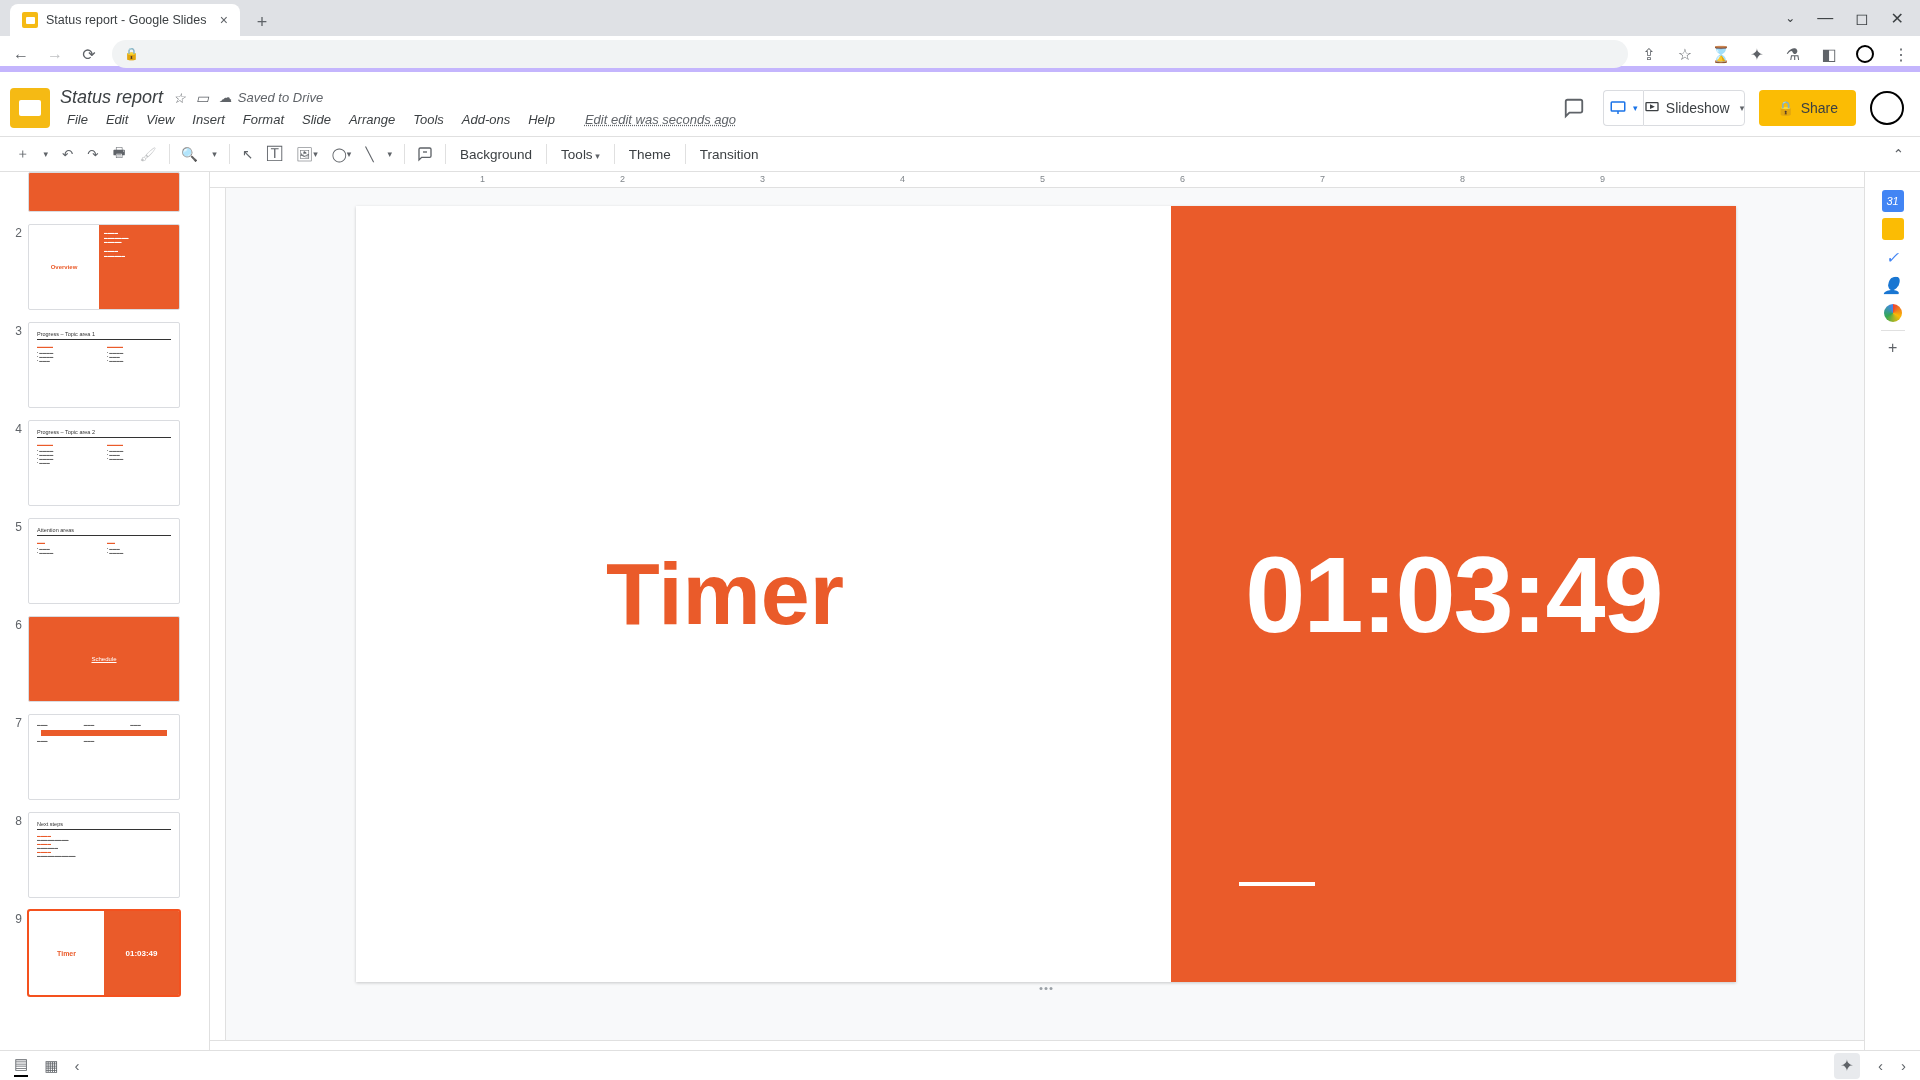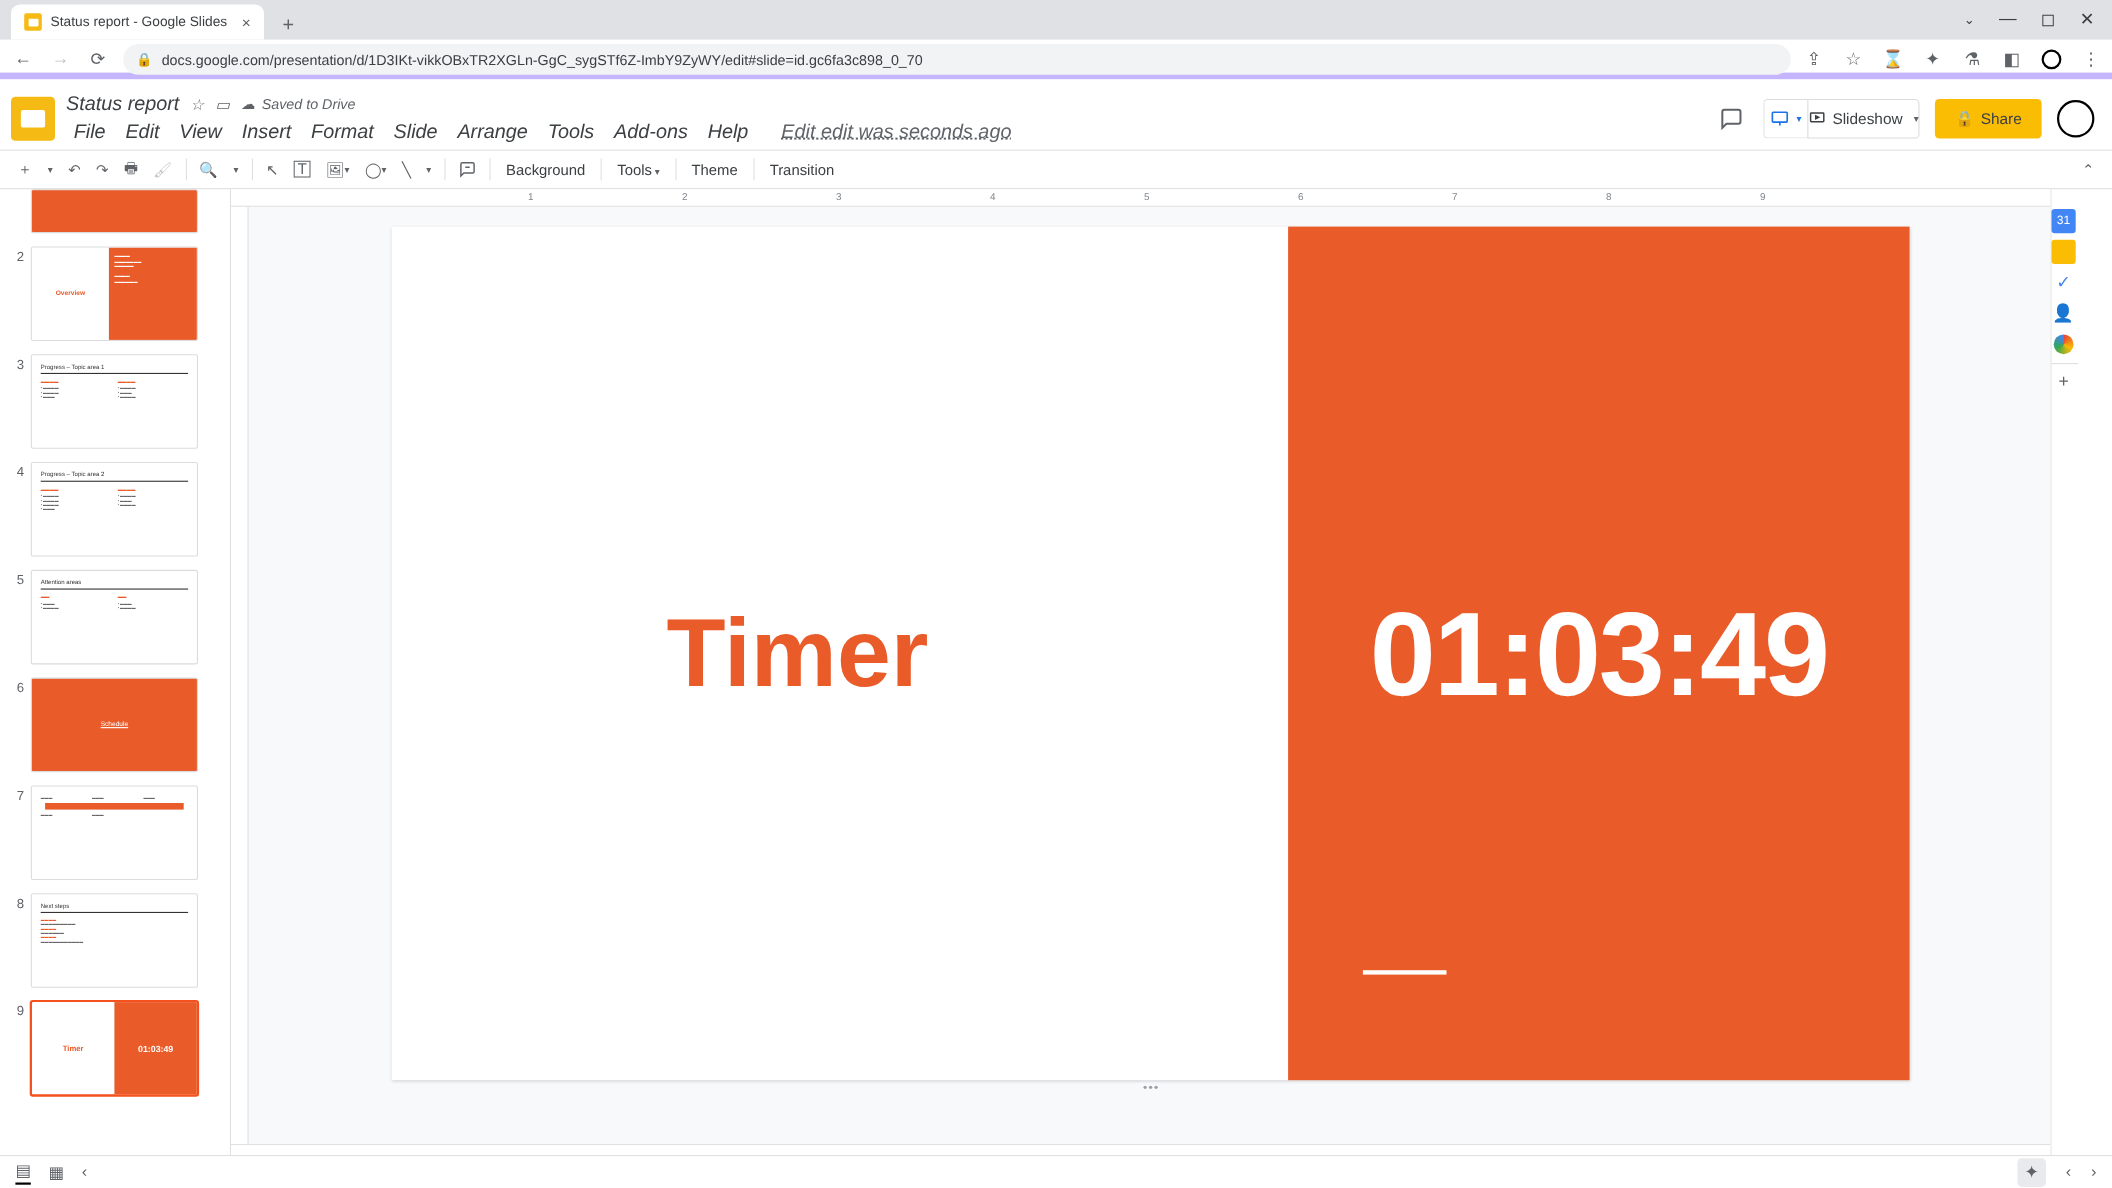--- a/index.html
+++ b/index.html
@@ -24,21 +24,21 @@
 
 
 .app-header { height: 64px; display: flex; align-items: center; padding: 8px 16px 0 10px; gap: 10px; }
 .app-logo { width: 40px; height: 40px; background: #f5ba14; border-radius: 4px; display: flex; align-items: center; justify-content: center; }
 .app-logo::after { content: ""; width: 22px; height: 16px; background: #fff; border-radius: 2px; }
 .title-block { display: flex; flex-direction: column; font-style: italic; }
 .title-row { display: flex; align-items: center; gap: 10px; }
 .doc-title { font-size: 18px; color: #3c4043; }
 .title-icons { display: flex; gap: 10px; color: #5f6368; font-size: 14px; align-items: center; }
 .saved { font-size: 13px; color: #5f6368; display: flex; gap: 6px; align-items: center; }
-.menu-row { display: flex; gap: 4px; font-size: 18px; color: #3c4043; margin-top: 2px; }
+.menu-row { display: flex; gap: 4px; font-size: 13px; color: #3c4043; margin-top: 2px; }
 .menu-row span { padding: 2px 7px; border-radius: 3px; }
 .last-edit { color: #5f6368; text-decoration: underline dotted; margin-left: 12px; }
 .header-right { margin-left: auto; display: flex; align-items: center; gap: 14px; }
 .hdr-btn { height: 36px; border: 1px solid #dadce0; border-radius: 4px; display: flex; align-items: center; padding: 0 0; gap: 6px; color: #3c4043; font-size: 14px; background: #fff; }
 .share-btn { background: #fbbc04; border: none; font-weight: 500; padding: 0 18px; }
 .avatar-ring { width: 34px; height: 34px; border: 2.5px solid #000; border-radius: 50%; }
 .present-group { display: flex; }
 .present-group .hdr-btn:first-child { border-radius: 4px 0 0 4px; border-right: none; width: 40px; justify-content: center; padding: 0; }
 .present-group .hdr-btn:last-child { border-radius: 0 4px 4px 0; }
 .comment-btn { border: none; color: #5f6368; font-size: 20px; padding: 0 4px; }
@@ -89,21 +89,21 @@
 .slide .left h1 { font-size: 88px; font-weight: 800; color: #ea5b2a; }
 .slide .right { flex: 1; background: #ea5b2a; display: flex; align-items: center; justify-content: center; position: relative; }
 .slide .right .time { font-size: 108px; font-weight: 700; color: #fff; letter-spacing: -2px; }
 .slide .right .rule { position: absolute; left: 68px; bottom: 96px; width: 76px; height: 4px; background: #fff; }
 .slide-handle { position: absolute; left: 50%; bottom: -8px; transform: translateX(-50%); display: flex; gap: 2px; }
 .slide-handle span { width: 3px; height: 3px; background: #9aa0a6; border-radius: 50%; }
 
 .speaker-notes { height: 40px; background: #fff; border-top: 1px solid #e0e0e0; display: flex; align-items: center; padding-left: 18px; color: #80868b; font-size: 14px; }
 
 
-.side-panel { width: 56px; border-left: 1px solid #e0e0e0; display: flex; flex-direction: column; gap: 6px; padding-top: 18px; color: #5f6368; }
+.side-panel { width: 56px; border-left: 1px solid #e0e0e0; display: flex; flex-direction: column; align-items: center; gap: 6px; padding-top: 18px; color: #5f6368; font-style: italic; }
 .sp-icon { width: 22px; height: 22px; display: flex; align-items: center; justify-content: center; font-size: 16px; }
 .sp-cal { background: #4285f4; color: #fff; border-radius: 3px; font-size: 11px; }
 .sp-keep { background: #fbbc04; border-radius: 3px; }
 .sp-tasks { color: #4285f4; }
 .sp-contacts { color: #1a73e8; }
 .sp-maps { background: conic-gradient(#ea4335, #fbbc04, #34a853, #4285f4); border-radius: 50%; width: 18px; height: 18px; }
 .sp-divider { width: 24px; height: 1px; background: #e0e0e0; }
 
 
 .bottom-bar { position: fixed; bottom: 0; left: 0; right: 0; height: 30px; background: #fff; border-top: 1px solid #e0e0e0; display: flex; align-items: center; padding: 0 14px; gap: 16px; }
@@ -130,21 +130,20 @@
       <span>◻</span>
       <span>✕</span>
     </div>
   </div>
   <div class="addr-bar">
     <span class="nav-btn">←</span>
     <span class="nav-btn" style="opacity:.4">→</span>
     <span class="nav-btn">⟳</span>
     <div class="url-field">
       <span class="lock">🔒</span>
-      <span>docs.google.com/presentation/d/1D3IKt-vikkOBxTR2XGLn-GgC_sygSTf6Z-ImbY9ZyWY/edit#slide=id.gc6fa3c898_0_70</span>
     </div>
     <div class="ext-icons">
       <span>⇪</span>
       <span>☆</span>
       <span style="color:#f4b400">⌛</span>
       <span>✦</span>
       <span>⚗</span>
       <span>◧</span>
       <span>
           <span style="width:18px;height:18px;border:2.5px solid #000;border-radius:50%;display:inline-block"></span>

